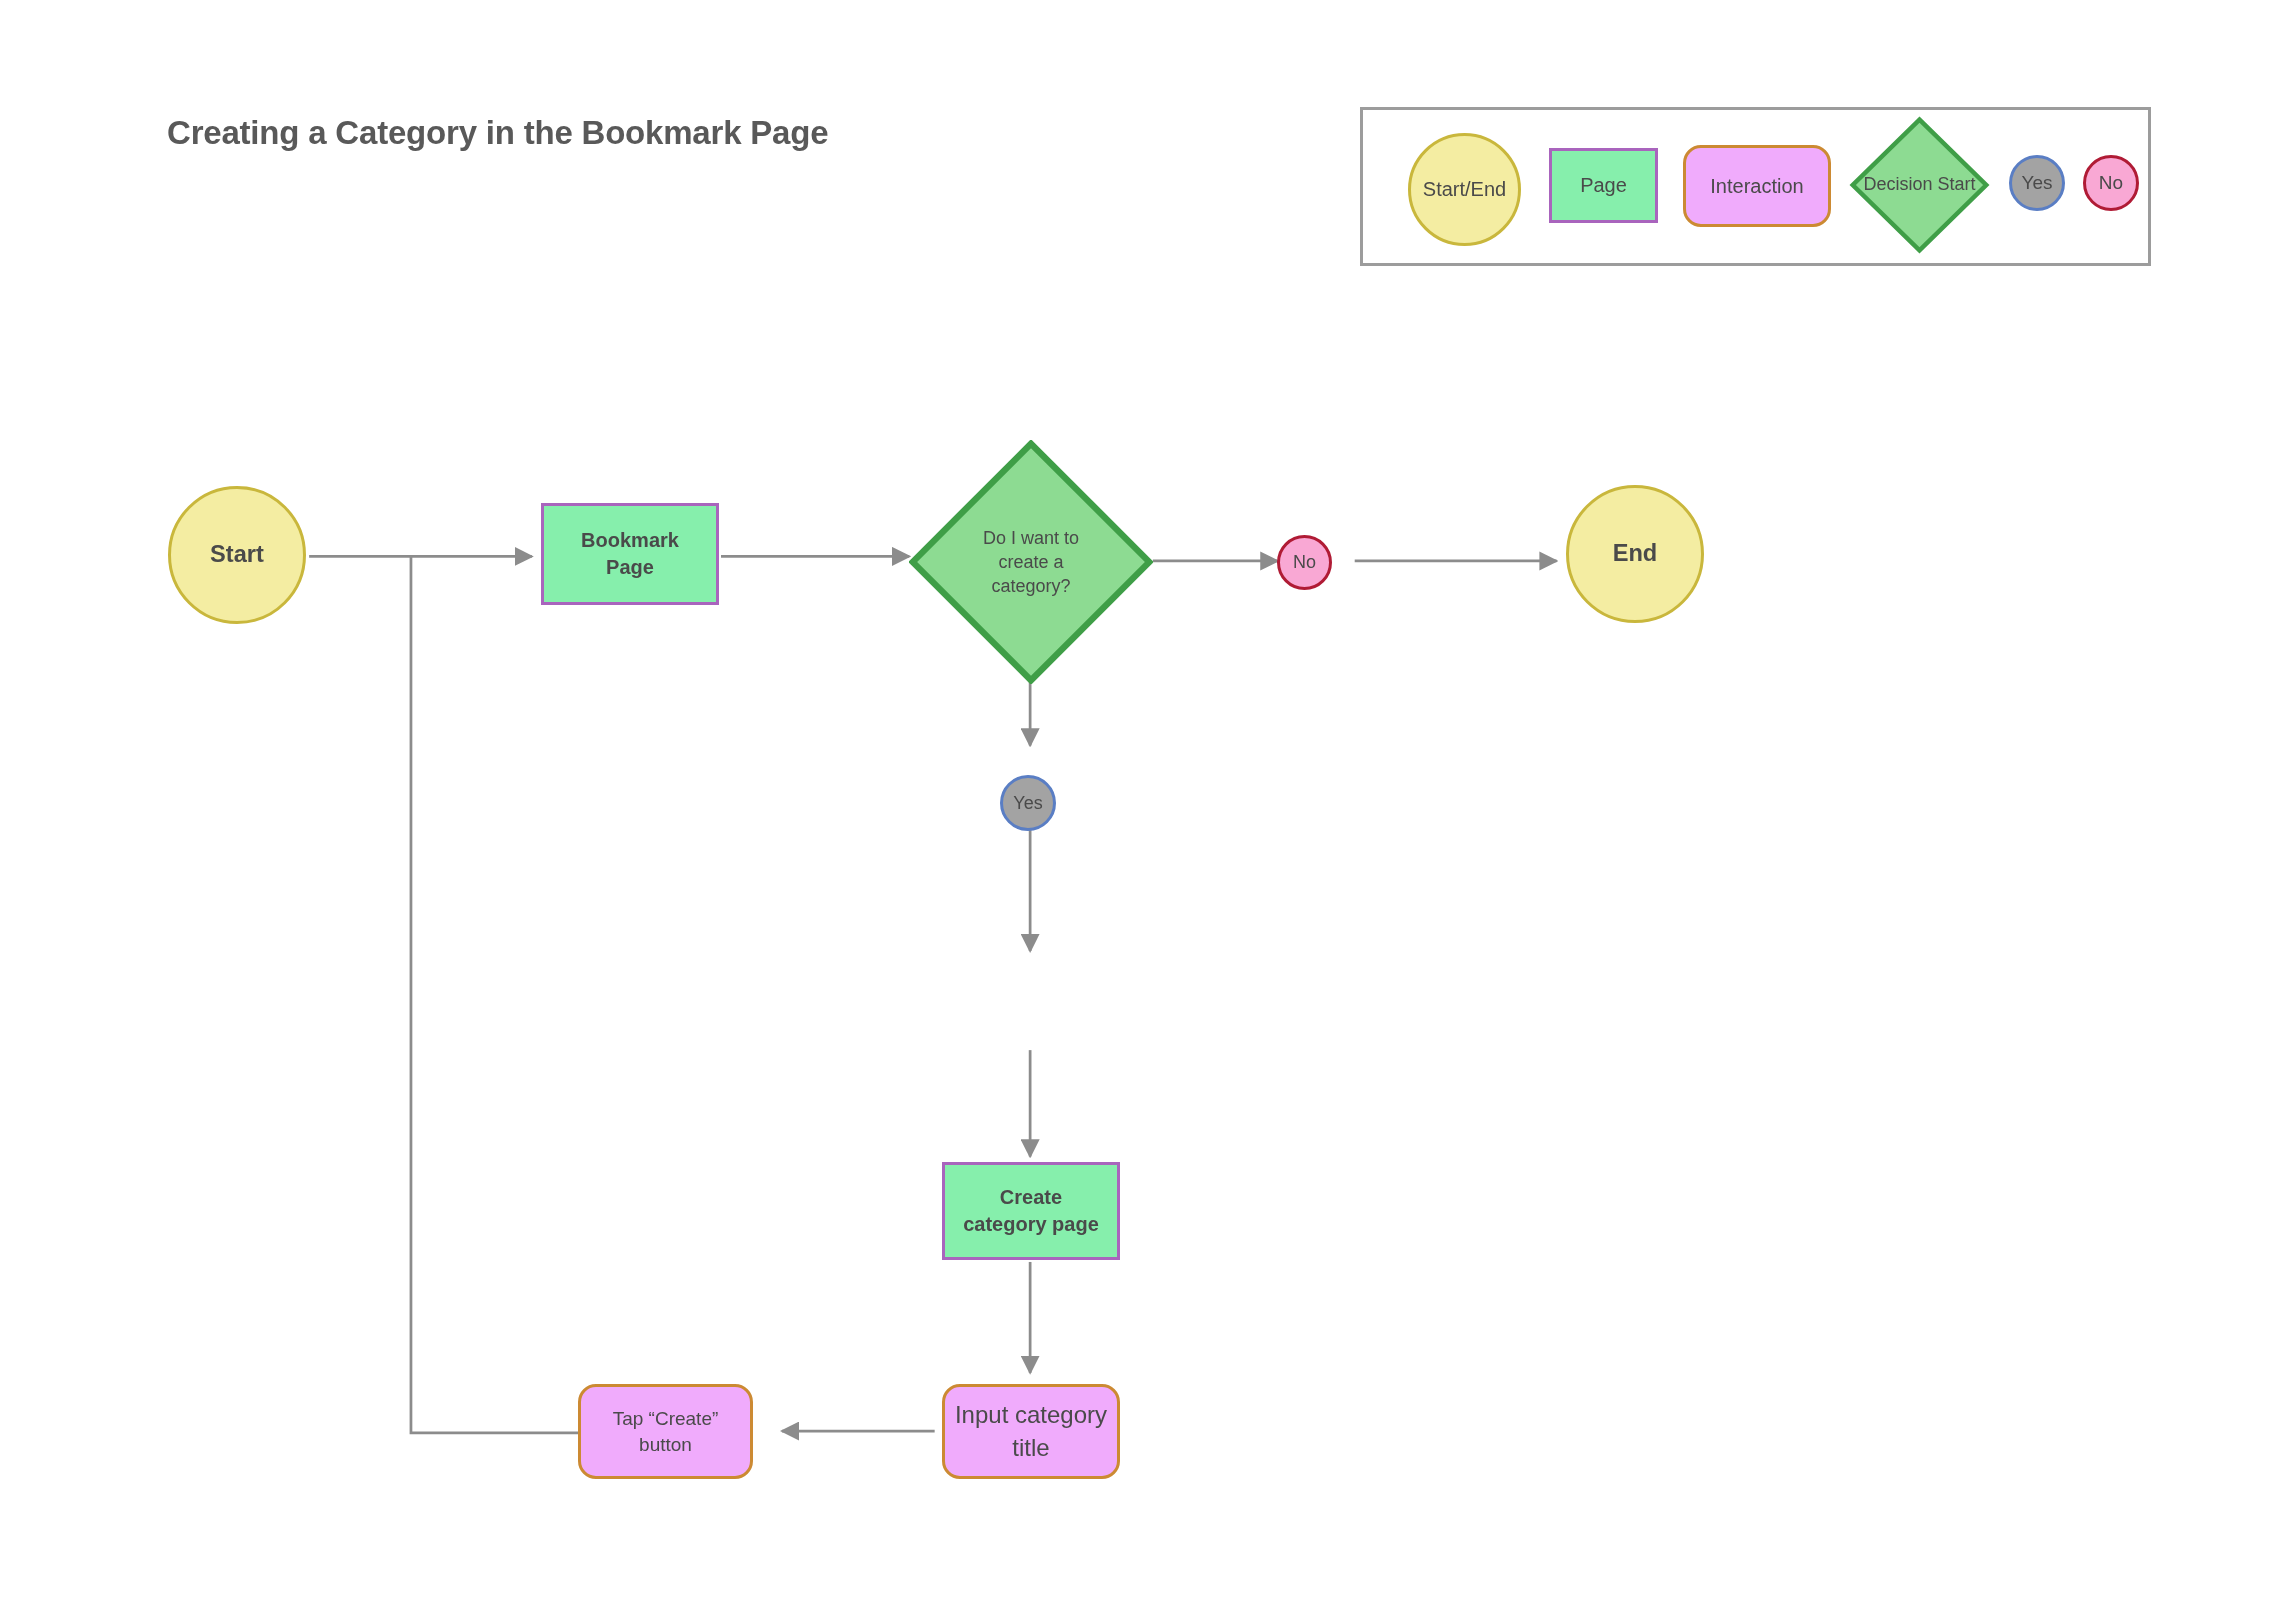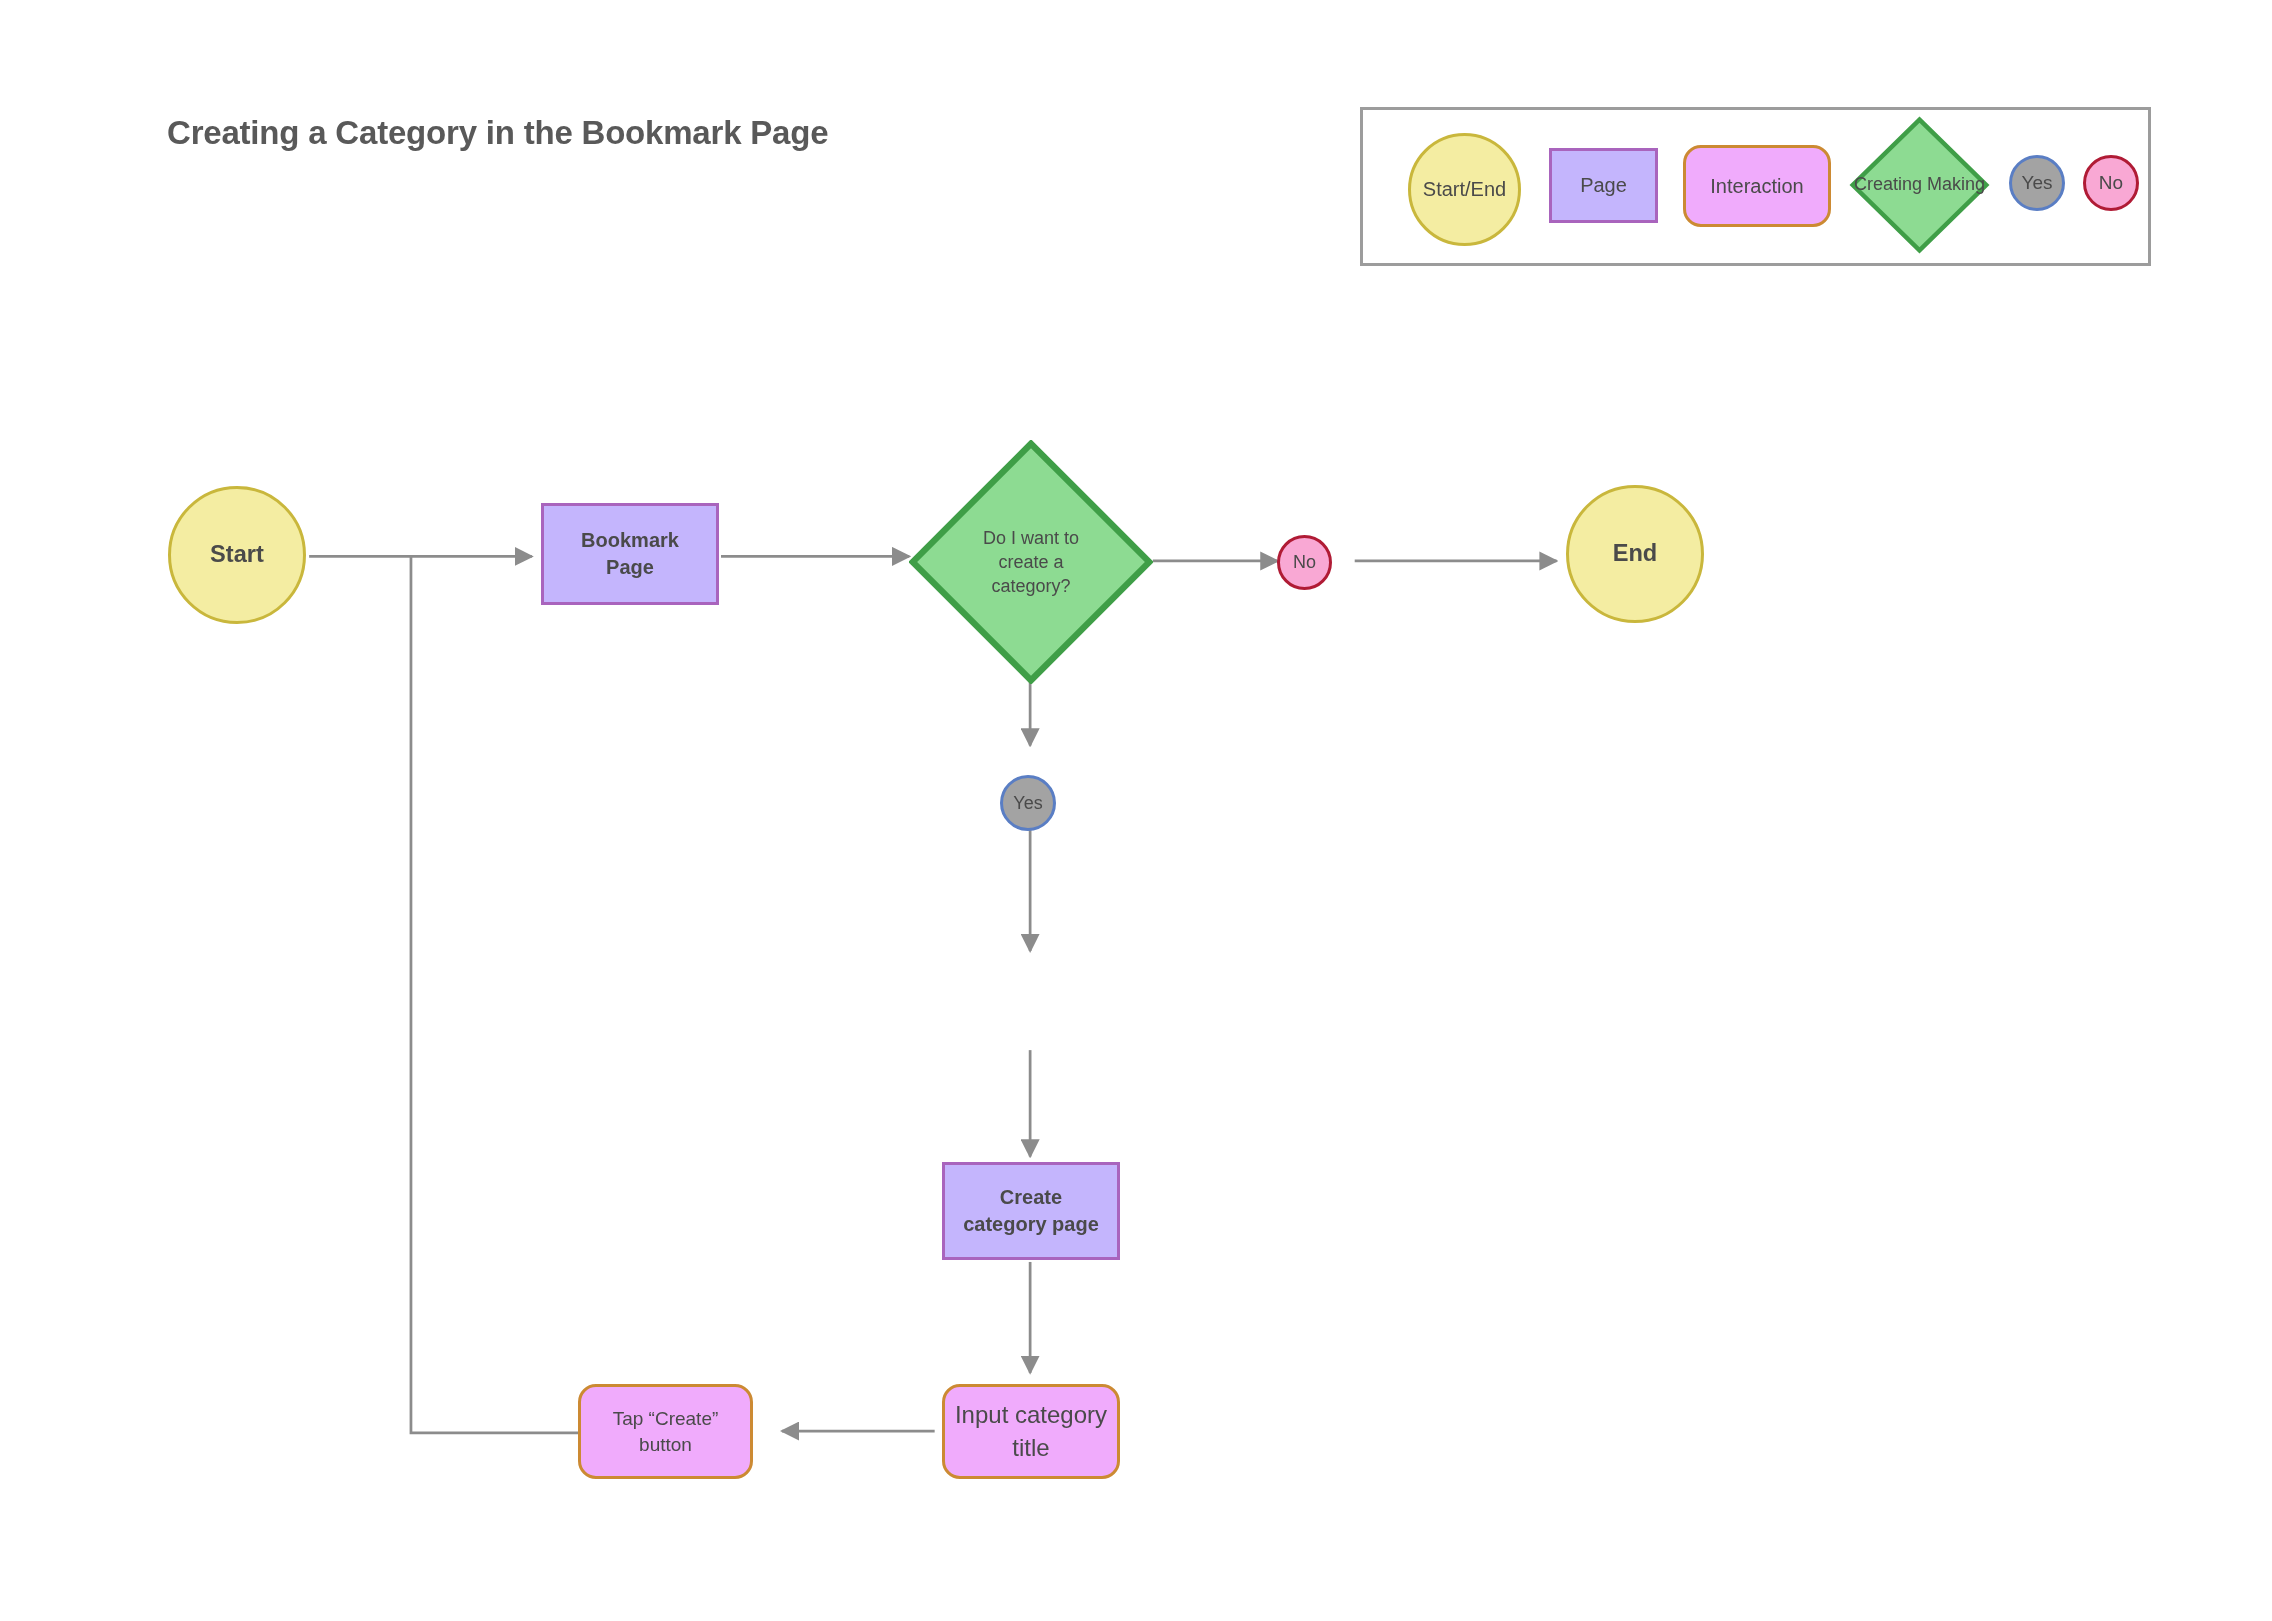--- a/index.html
+++ b/index.html
@@ -58,21 +58,21 @@
     color: #4a4a4a;
     box-sizing: border-box;
     line-height: 1.35;
   }
   .shape-ellipse {
     background: #f4eda2;
     border: 3.6px solid #c9b73c;
     border-radius: 50%;
   }
   .shape-page {
-    background: #c4b5fd;
+    background: #86efac;
     border: 3.6px solid #a964bd;
   }
   .shape-interaction {
     background: #f0abfc;
     border: 3.6px solid #cc8a33;
     border-radius: 18px;
   }
   .shape-yes {
     background: #a3a3a3;
     border: 3.6px solid #5a7ec4;
@@ -134,21 +134,21 @@
 
     <div class="legend-item shape-interaction" style="left:320px; top:35px; width:148px; height:82px; font-size:20px;">
       <span>Interaction</span>
     </div>
 
     <div class="diamond-wrap" style="left:486px; top:5.5px; width:141px; height:138px;">
       <svg width="141" height="138" viewBox="0 0 155 152">
         <polygon points="77.5,4 151,76 77.5,148 4,76" fill="#8ddb92" stroke="#3f9e47" stroke-width="5"></polygon>
       </svg>
       <div class="diamond-label" style="font-size:18px;">
-        <span>Creating Making</span>
+        <span>Decision Start</span>
       </div>
     </div>
 
     <div class="legend-item shape-yes" style="left:646px; top:45px; width:56px; height:56px; font-size:19px;">
       <span>Yes</span>
     </div>
 
     <div class="legend-item shape-no" style="left:720px; top:45px; width:56px; height:56px; font-size:19px;">
       <span>No</span>
     </div>

